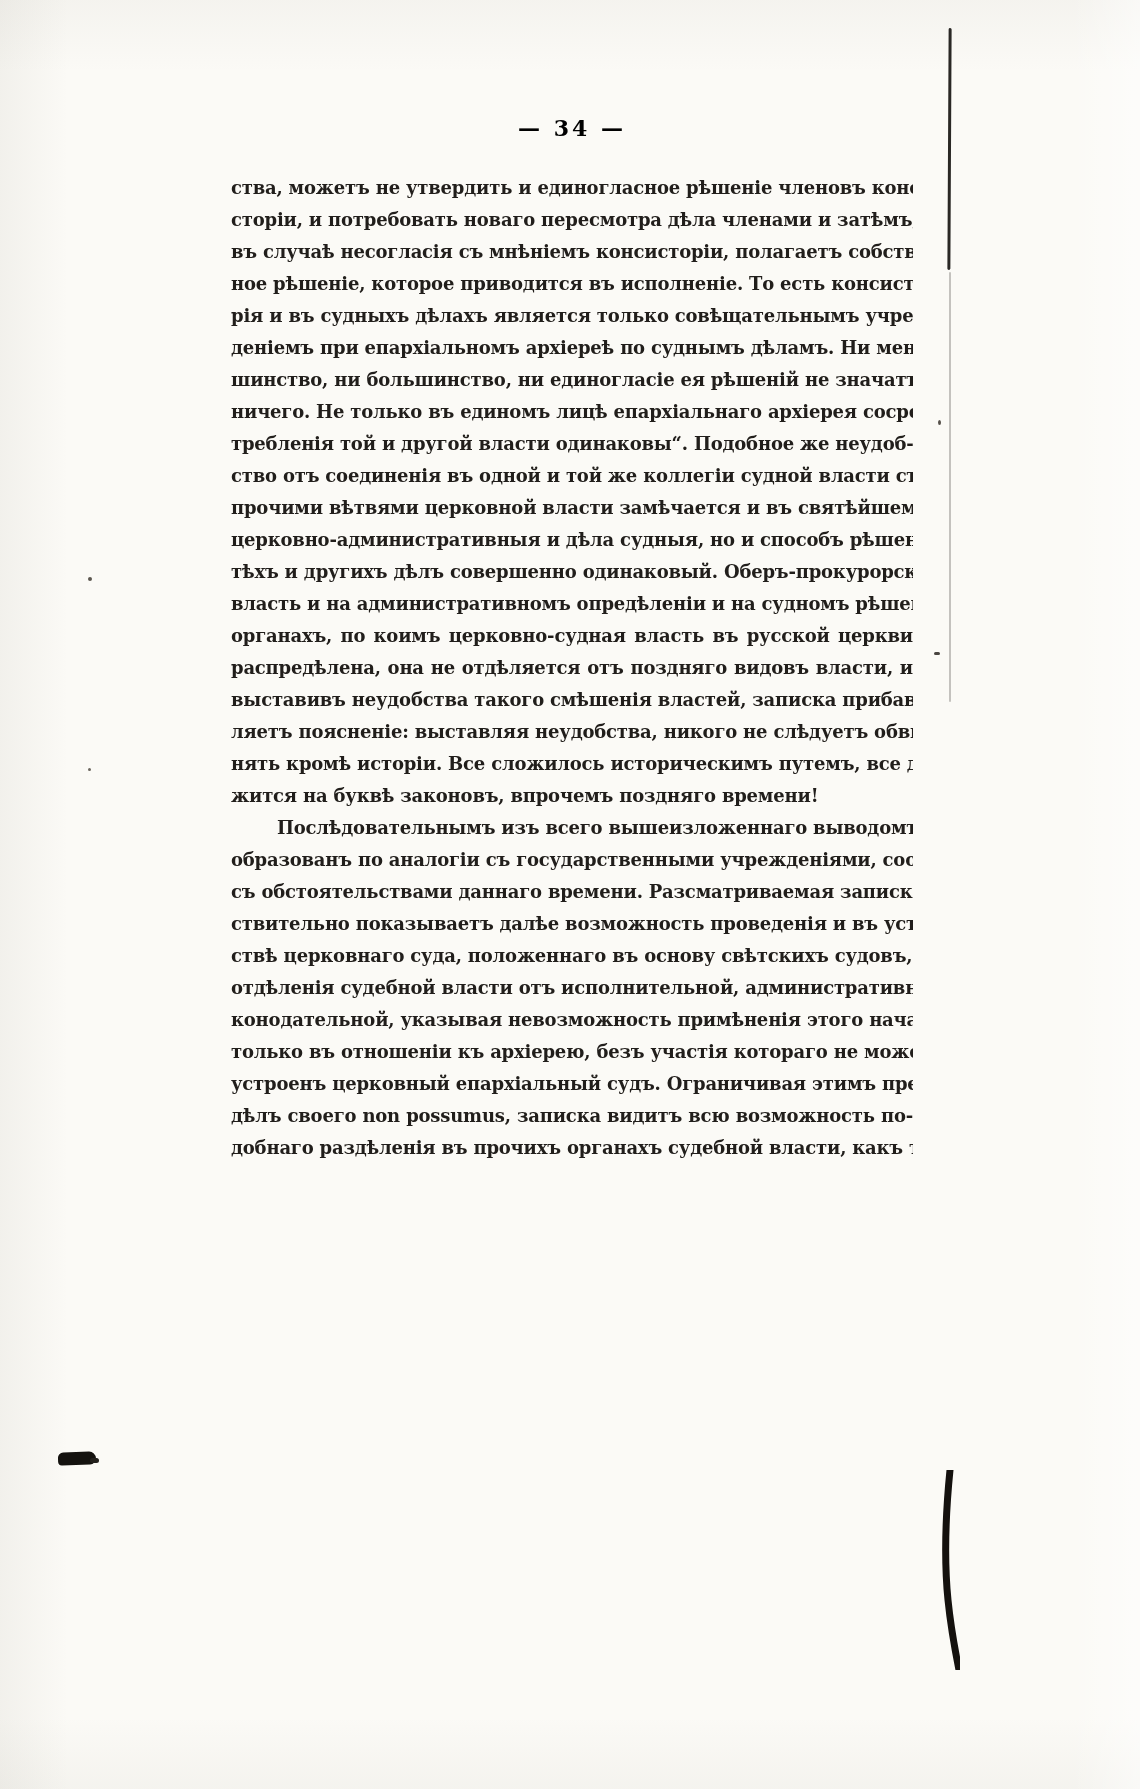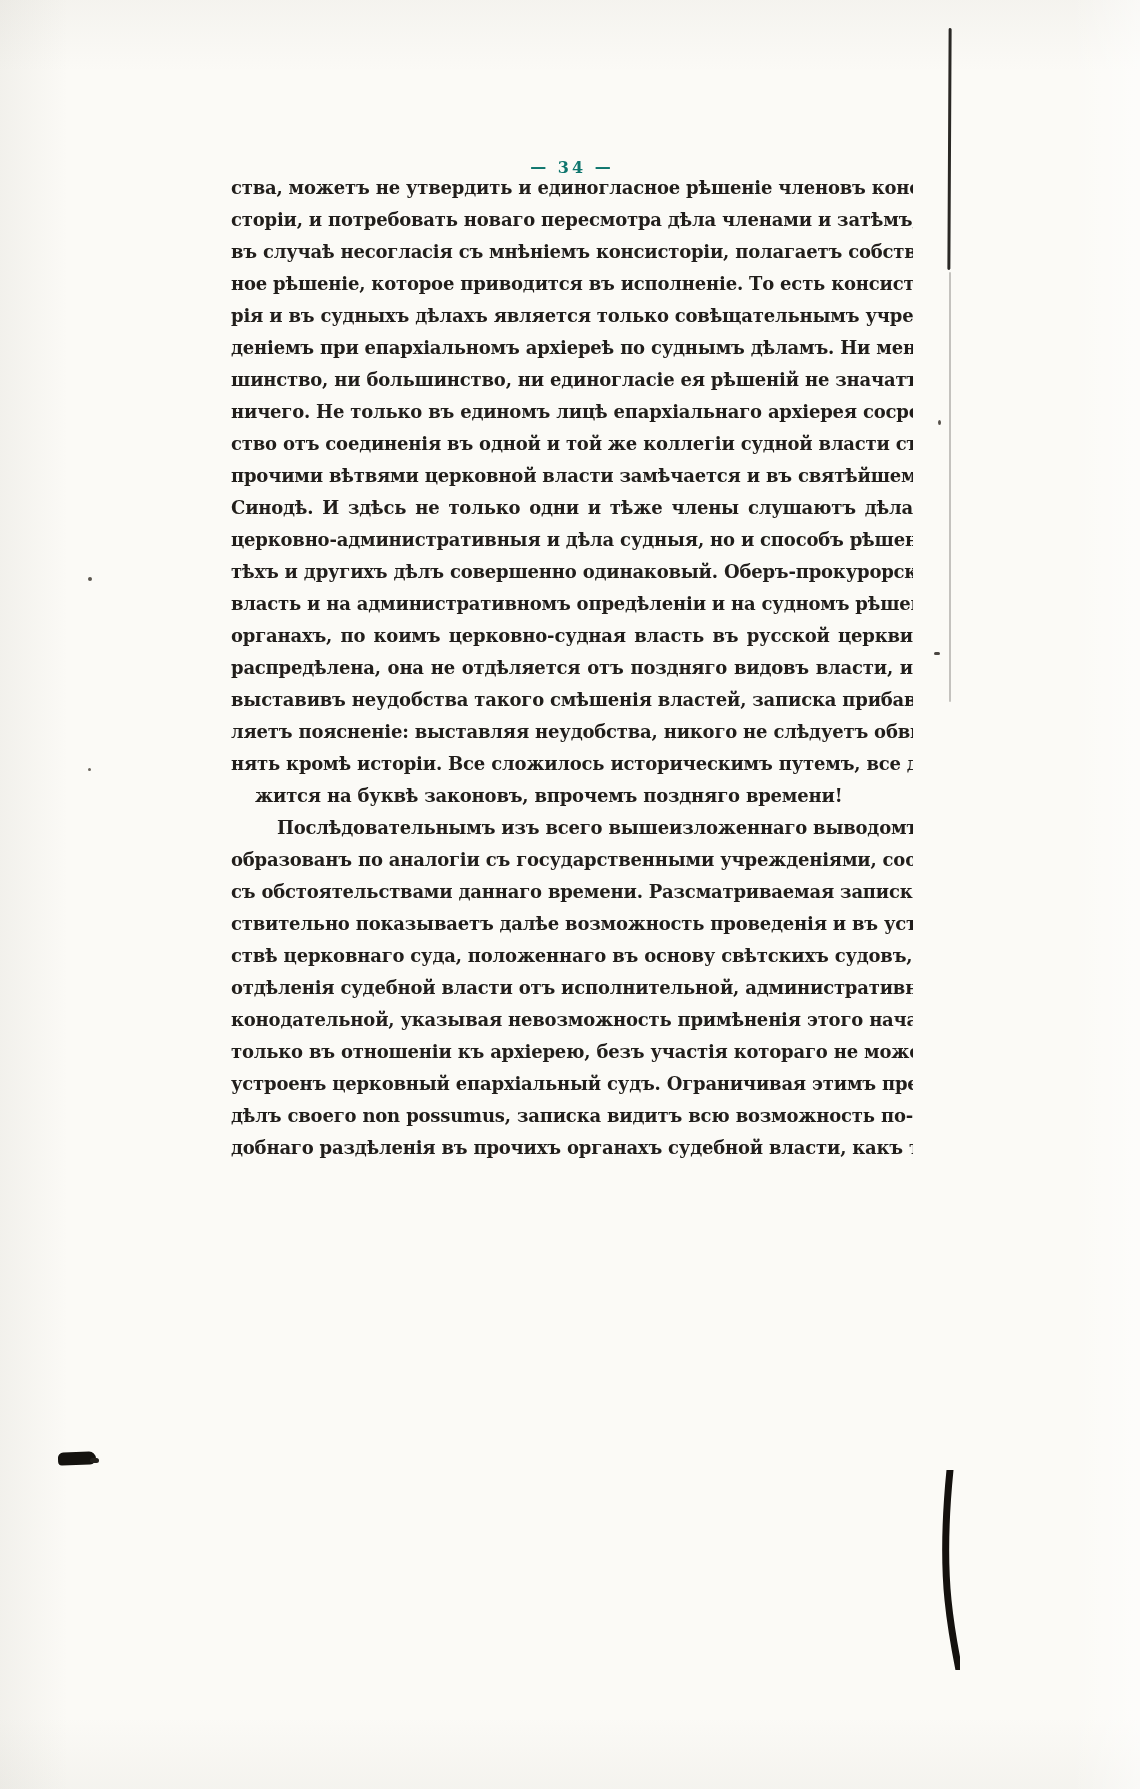--- a/index.html
+++ b/index.html
@@ -22,25 +22,24 @@
       linear-gradient(90deg, rgba(120,115,100,0.07) 0%, rgba(120,115,100,0.0) 6%, rgba(120,115,100,0.0) 94%, rgba(255,255,255,0.5) 100%),
       linear-gradient(180deg, rgba(120,115,100,0.05) 0%, rgba(120,115,100,0.0) 4%, rgba(120,115,100,0.0) 96%, rgba(120,115,100,0.05) 100%);
     pointer-events: none;
   }
   .page-number {
     position: absolute;
     top: 115px;
     left: 231px;
     width: 682px;
     text-align: center;
-    font-size: 16px;
+    font-size: 22px;
     font-weight: bold;
     letter-spacing: 3px;
-    color: #0f766e;
-    margin-top: 43px;
+    color: #000000;
   }
   .text-block {
     position: absolute;
     top: 172px;
     left: 231px;
     width: 682px;
     color: #211e1b;
     font-size: 18px;
     font-weight: bold;
     letter-spacing: -0.2px;
@@ -48,21 +47,20 @@
   .line {
     height: 32px;
     line-height: 32px;
     text-align: justify;
     text-align-last: justify;
     overflow: hidden;
     white-space: nowrap;
   }
   .line.short {
     text-align-last: left;
-    margin-left: 24px;
   }
   .line.indent {
     text-indent: 46px;
   }
   
   .artifact {
     position: absolute;
     pointer-events: none;
   }
   .right-line-top {
@@ -147,23 +145,23 @@
 
 <div class="text-block">
     <div class="line">ства, можетъ не утвердить и единогласное рѣшеніе членовъ конси-</div>
     <div class="line">сторіи, и потребовать новаго пересмотра дѣла членами и затѣмъ,</div>
     <div class="line">въ случаѣ несогласія съ мнѣніемъ консисторіи, полагаетъ собствен-</div>
     <div class="line">ное рѣшеніе, которое приводится въ исполненіе. То есть консисто-</div>
     <div class="line">рія и въ судныхъ дѣлахъ является только совѣщательнымъ учреж-</div>
     <div class="line">деніемъ при епархіальномъ архіереѣ по суднымъ дѣламъ. Ни мень-</div>
     <div class="line">шинство, ни большинство, ни единогласіе ея рѣшеній не значатъ</div>
     <div class="line">ничего. Не только въ единомъ лицѣ епархіальнаго архіерея сосре-</div>
+    <div class="line">требленія той и другой власти одинаковы“. Подобное же неудоб-</div>
     <div class="line">ство отъ соединенія въ одной и той же коллегіи судной власти съ</div>
     <div class="line">прочими вѣтвями церковной власти замѣчается и въ святѣйшемъ</div>
-    <div class="line">Синодѣ. И здѣсь не только одни и тѣже члены слушаютъ дѣла</div>
     <div class="line">церковно-административныя и дѣла судныя, но и способъ рѣшенія</div>
     <div class="line">тѣхъ и другихъ дѣлъ совершенно одинаковый. Оберъ-прокурорская</div>
     <div class="line">власть и на административномъ опредѣленіи и на судномъ рѣшеніи</div>
     <div class="line">органахъ, по коимъ церковно-судная власть въ русской церкви</div>
     <div class="line">распредѣлена, она не отдѣляется отъ поздняго видовъ власти, и</div>
     <div class="line">выставивъ неудобства такого смѣшенія властей, записка прибав-</div>
     <div class="line">ляетъ поясненіе: выставляя неудобства, никого не слѣдуетъ обви-</div>
     <div class="line">нять кромѣ исторіи. Все сложилось историческимъ путемъ, все дер-</div>
     <div class="line short">жится на буквѣ законовъ, впрочемъ поздняго времени!</div>
     <div class="line indent">Послѣдовательнымъ изъ всего вышеизложеннаго выводомъ долж-</div>

